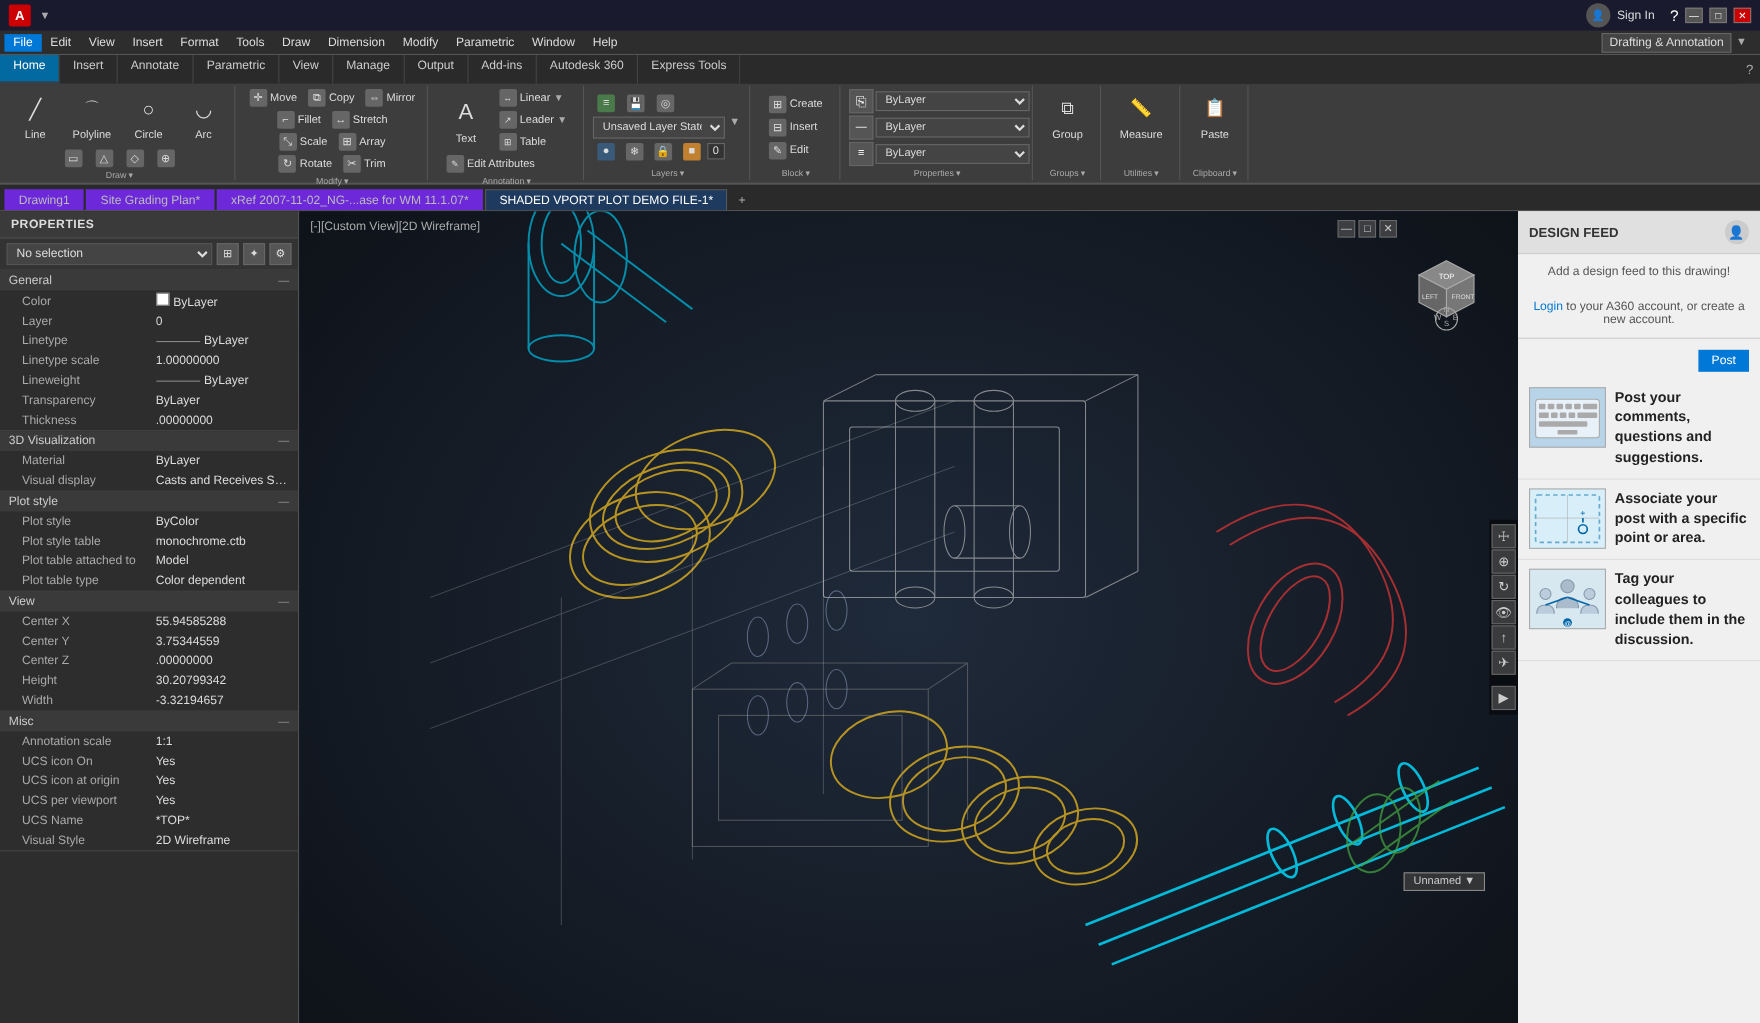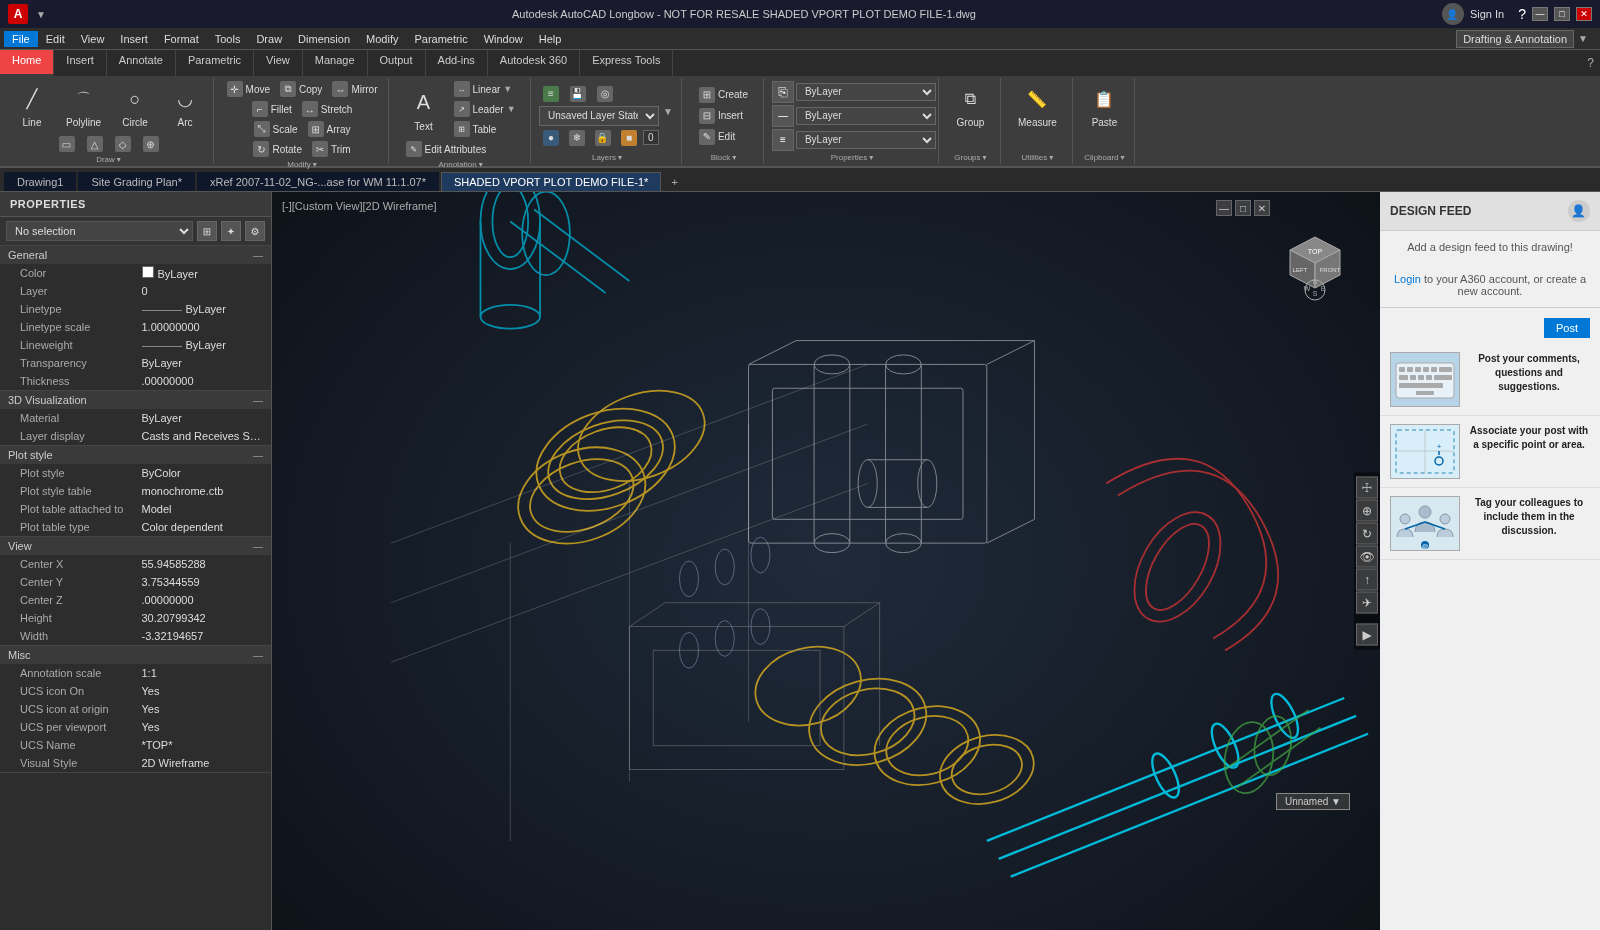--- a/index.html
+++ b/index.html
@@ -15,32 +15,32 @@
 
     
     #menu-bar { background: #2d2d2d; height: 22px; display: flex; align-items: center; padding: 0 4px; border-bottom: 1px solid #555; }
     .menu-item { padding: 2px 8px; color: #ddd; cursor: pointer; font-size: 11px; }
     .menu-item.active { background: #0078d7; color: #fff; }
 
     
     #ribbon { background: #3d3d3d; border-bottom: 2px solid #555; }
     #ribbon-tabs { display: flex; height: 26px; background: #2a2a2a; }
     .ribbon-tab { padding: 4px 12px; font-size: 11px; color: #ccc; cursor: pointer; border-right: 1px solid #444; }
-    .ribbon-tab.active { background: #ef4444; color: #fff; border-bottom: 2px solid #3d3d3d; }
+    .ribbon-tab.active { background: #0369a1; color: #fff; border-bottom: 2px solid #3d3d3d; }
     #ribbon-content { display: flex; align-items: stretch; padding: 2px 4px; height: 90px; gap: 2px; }
     .ribbon-group { display: flex; flex-direction: column; align-items: center; border-right: 1px solid #555; padding: 2px 6px; min-width: 60px; }
     .ribbon-group-tools { display: flex; flex-wrap: wrap; gap: 2px; flex: 1; align-items: flex-start; justify-content: center; }
     .ribbon-group-label { font-size: 10px; color: #aaa; margin-top: 2px; display: flex; align-items: center; gap: 2px; cursor: pointer; }
     .ribbon-group-label span { font-size: 8px; }
     .ribbon-btn-small { display: flex; align-items: center; gap: 3px; padding: 1px 4px; cursor: pointer; color: #ddd; font-size: 10px; white-space: nowrap; }
     .ribbon-btn-small .icon-sm { width: 16px; height: 16px; background: #666; border-radius: 2px; display: flex; align-items: center; justify-content: center; font-size: 10px; }
 
     
     #tabs-row { background: #2a2a2a; height: 24px; display: flex; align-items: flex-end; padding: 0 4px; border-bottom: 1px solid #555; }
-    .doc-tab { padding: 3px 12px; font-size: 11px; color: #bbb; cursor: pointer; border: 1px solid transparent; border-bottom: none; background: #0f172a; margin-right: 2px; }
+    .doc-tab { padding: 3px 12px; font-size: 11px; color: #bbb; cursor: pointer; border: 1px solid transparent; border-bottom: none; background: #6d28d9; margin-right: 2px; }
     .doc-tab.active { background: #1e3a5f; color: #fff; border-color: #555; }
     .tab-add { padding: 3px 8px; color: #aaa; cursor: pointer; }
 
     
     #main { display: flex; height: calc(930px - 28px - 22px - 118px - 24px); }
 
     
     #properties { width: 272px; background: #2d2d2d; border-right: 1px solid #555; display: flex; flex-direction: column; overflow-y: auto; }
     #properties-header { background: #3a3a3a; padding: 6px 10px; font-size: 11px; font-weight: bold; color: #ddd; border-bottom: 1px solid #555; text-transform: uppercase; letter-spacing: 0.5px; }
     .prop-selector { display: flex; align-items: center; padding: 4px 6px; background: #333; border-bottom: 1px solid #444; gap: 4px; }
@@ -73,21 +73,21 @@
     
     #design-feed { width: 220px; background: #f0f0f0; display: flex; flex-direction: column; color: #333; overflow-y: auto; }
     #design-feed-header { background: #e0e0e0; padding: 8px 10px; font-size: 12px; font-weight: bold; color: #333; border-bottom: 1px solid #ccc; display: flex; align-items: center; justify-content: space-between; }
     #design-feed-top { padding: 10px; text-align: center; font-size: 11px; color: #555; }
     #design-feed-top a { color: #0078d7; text-decoration: none; }
     #post-input-area { padding: 6px 10px; border-top: 1px solid #ccc; }
     #post-input { width: 100%; border: 1px solid #ccc; padding: 4px 6px; font-size: 11px; color: #999; resize: none; height: 36px; }
     #post-btn { float: right; margin-top: 4px; background: #0078d7; color: #fff; border: none; padding: 4px 12px; font-size: 11px; cursor: pointer; }
     .feed-card { display: flex; gap: 8px; padding: 8px 10px; border-bottom: 1px solid #ddd; align-items: flex-start; }
     .feed-card-img { width: 70px; height: 55px; background: #ccc; flex-shrink: 0; border: 1px solid #aaa; display: flex; align-items: center; justify-content: center; overflow: hidden; }
-    .feed-card-text { font-size: 10px; color: #444; line-height: 1.4; text-align: center; }
+    .feed-card-text { font-size: 13px; color: #444; line-height: 1.4; }
     .feed-card-text .feed-card-title { font-weight: bold; color: #222; margin-bottom: 2px; }
 
     
     .ribbon-large-btn { display: flex; flex-direction: column; align-items: center; padding: 3px 6px; cursor: pointer; color: #ddd; font-size: 10px; }
     .ribbon-large-icon { width: 32px; height: 32px; display: flex; align-items: center; justify-content: center; font-size: 18px; margin-bottom: 2px; }
 
     
     #properties::-webkit-scrollbar { width: 6px; }
     #properties::-webkit-scrollbar-track { background: #2d2d2d; }
     #properties::-webkit-scrollbar-thumb { background: #555; }
@@ -96,21 +96,20 @@
     .bylayer-dropdown { background: #444; color: #ddd; border: 1px solid #666; font-size: 10px; padding: 1px 4px; height: 18px; width: 140px; }
   </style>
 </head>
 <body>
 
 <div id="title-bar">
   <div class="title-left">
     <div class="app-icon" style="background:#c00;color:#fff;font-size:12px;font-weight:bold;">A</div>
     <div style="font-size:10px;color:#aaa;cursor:pointer;">▼</div>
   </div>
-  <div class="title-center">Autodesk AutoCAD Longbow - NOT FOR RESALE    SHADED VPORT PLOT DEMO FILE-1.dwg</div>
   <div class="title-right">
     <div style="width:22px;height:22px;background:#555;border-radius:50%;display:flex;align-items:center;justify-content:center;font-size:10px;cursor:pointer;">👤</div>
     <span style="font-size:11px;color:#ddd;cursor:pointer;">Sign In</span>
     <div style="margin-left:8px;cursor:pointer;font-size:14px;">?</div>
     <div class="win-btn">—</div>
     <div class="win-btn">□</div>
     <div class="win-btn" style="background:#c00;">✕</div>
   </div>
 </div>
 
@@ -472,21 +471,21 @@
     <div class="prop-section">
       <div class="prop-section-header">
         <span>3D Visualization</span>
         <span class="collapse-btn">—</span>
       </div>
       <div class="prop-row">
         <span class="prop-name">Material</span>
         <span class="prop-value">ByLayer</span>
       </div>
       <div class="prop-row">
-        <span class="prop-name">Layer display</span>
+        <span class="prop-name">Visual display</span>
         <span class="prop-value">Casts and Receives Shado...</span>
       </div>
     </div>
 
     <div class="prop-section">
       <div class="prop-section-header">
         <span>Plot style</span>
         <span class="collapse-btn">—</span>
       </div>
       <div class="prop-row">

